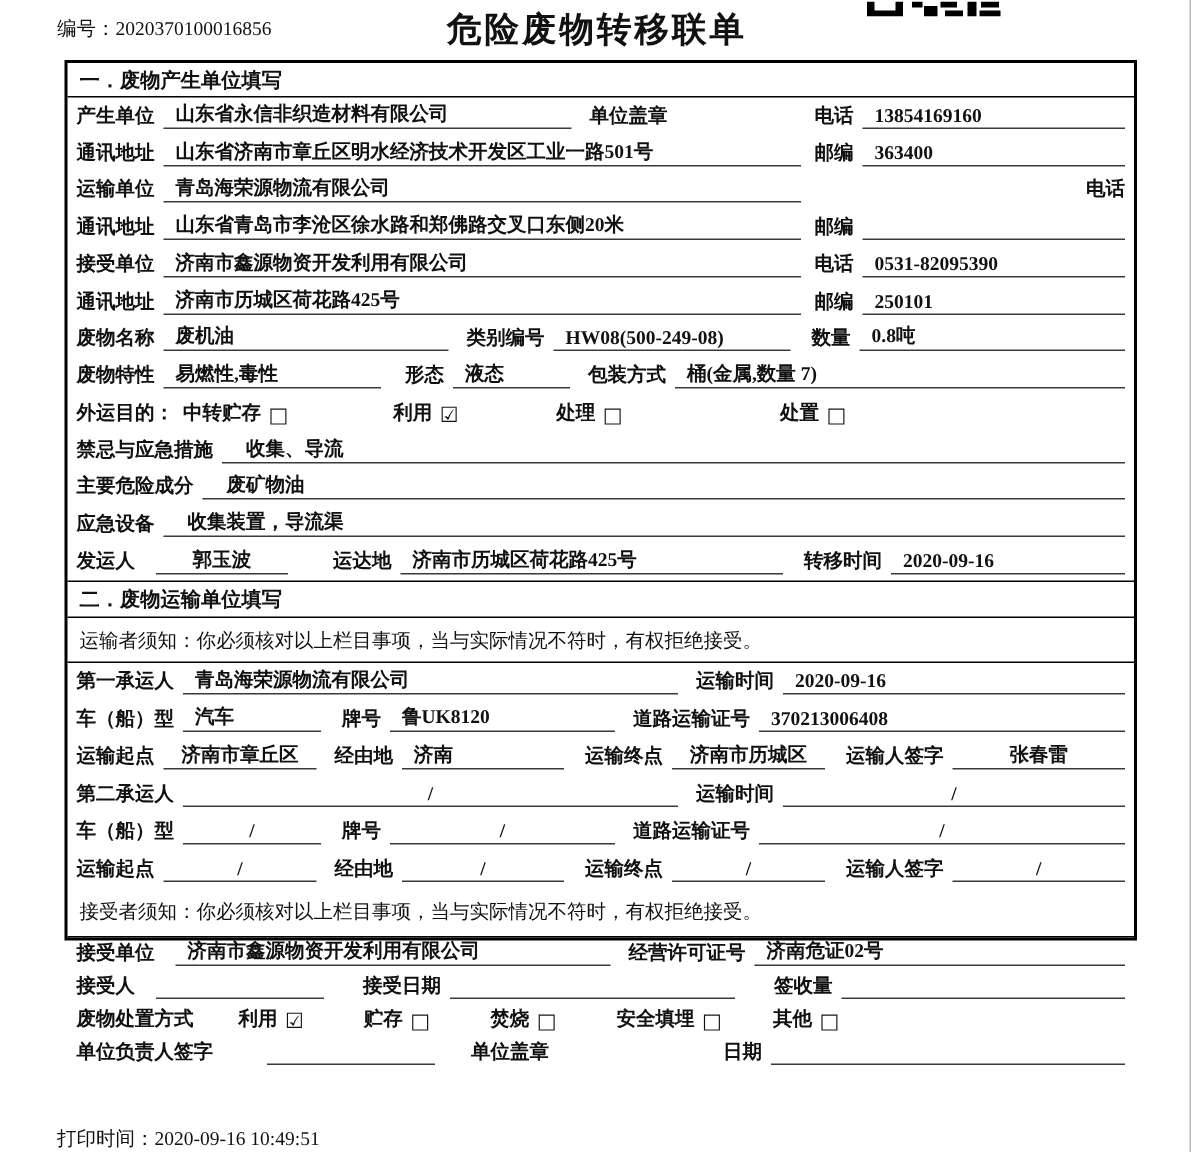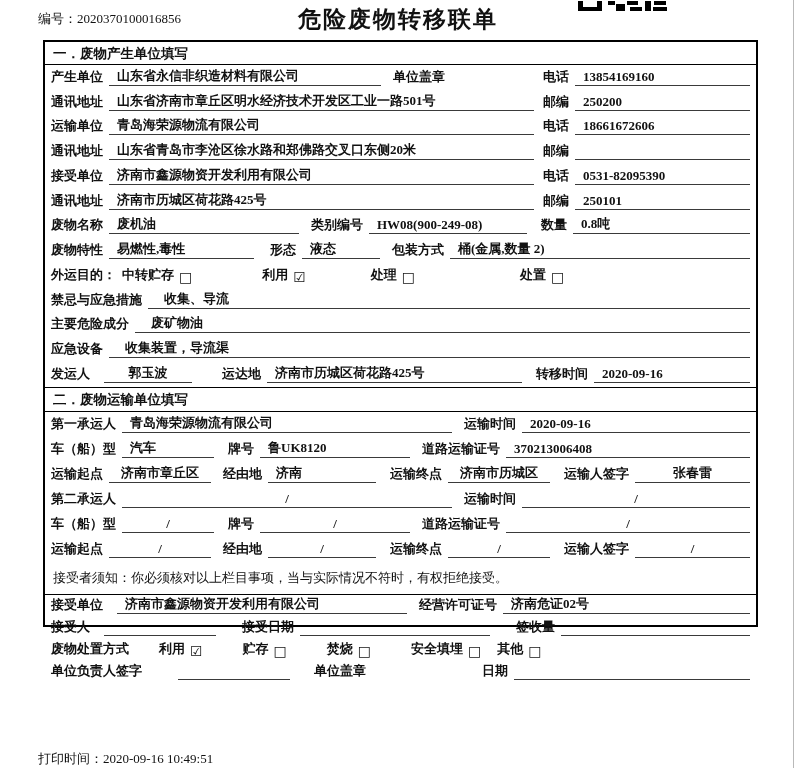--- a/index.html
+++ b/index.html
@@ -73,28 +73,27 @@
       <span class="f" style="width:272px">山东省永信非织造材料有限公司</span>
       <span class="lbl" style="margin-left:12px;width:150px">单位盖章</span>
       <span class="lbl" style="margin-left:auto">电话</span>
       <span class="f" style="width:175px">13854169160</span>
     </div>
 
     <div class="row">
       <span class="lbl">通讯地址</span>
       <span class="f" style="width:425px">山东省济南市章丘区明水经济技术开发区工业一路501号</span>
       <span class="lbl" style="margin-left:auto">邮编</span>
-      <span class="f" style="width:175px">250200</span>
+      <span class="f" style="width:175px">363400</span>
     </div>
 
     <div class="row">
       <span class="lbl">运输单位</span>
       <span class="f" style="width:425px">青岛海荣源物流有限公司</span>
       <span class="lbl" style="margin-left:auto">电话</span>
-      <span class="f" style="width:175px">18661672606</span>
     </div>
 
     <div class="row">
       <span class="lbl">通讯地址</span>
       <span class="f" style="width:425px">山东省青岛市李沧区徐水路和郑佛路交叉口东侧20米</span>
       <span class="lbl" style="margin-left:auto">邮编</span>
       <span class="f" style="width:175px"></span>
     </div>
 
     <div class="row">
@@ -108,32 +107,32 @@
       <span class="lbl">通讯地址</span>
       <span class="f" style="width:425px">济南市历城区荷花路425号</span>
       <span class="lbl" style="margin-left:auto">邮编</span>
       <span class="f" style="width:175px">250101</span>
     </div>
 
     <div class="row">
       <span class="lbl">废物名称</span>
       <span class="f" style="width:190px">废机油</span>
       <span class="lbl" style="margin-left:12px">类别编号</span>
-      <span class="f" style="width:158px">HW08(900-249-08)</span>
+      <span class="f" style="width:158px">HW08(500-249-08)</span>
       <span class="lbl" style="margin-left:14px">数量</span>
       <span class="f grow">0.8吨</span>
     </div>
 
     <div class="row">
       <span class="lbl">废物特性</span>
       <span class="f" style="width:145px">易燃性,毒性</span>
       <span class="lbl" style="margin-left:16px">形态</span>
       <span class="f" style="width:78px">液态</span>
       <span class="lbl" style="margin-left:12px">包装方式</span>
-      <span class="f grow">桶(金属,数量 2)</span>
+      <span class="f grow">桶(金属,数量 7)</span>
     </div>
 
     <div class="row">
       <span class="lbl">外运目的：</span>
       <span class="opt" style="margin-left:6px">
           <span>中转贮存</span>
           <span class="cb">□</span>
         </span>
       <span class="opt" style="margin-left:70px">
           <span>利用</span>
@@ -168,20 +167,21 @@
       <span class="lbl">发运人</span>
       <span class="f c" style="width:88px;margin-left:14px">郭玉波</span>
       <span class="lbl" style="margin-left:30px">运达地</span>
       <span class="f" style="width:255px">济南市历城区荷花路425号</span>
       <span class="lbl" style="margin-left:14px">转移时间</span>
       <span class="f grow">2020-09-16</span>
     </div>
   </div>
 
   <div class="sec-hd" style="height:25px">二．废物运输单位填写</div>
+  <div class="note" style="height:30px">运输者须知：你必须核对以上栏目事项，当与实际情况不符时，有权拒绝接受。</div>
   <div class="rows" style="height:150px">
 
     <div class="row">
       <span class="lbl">第一承运人</span>
       <span class="f" style="width:330px">青岛海荣源物流有限公司</span>
       <span class="lbl" style="margin-left:12px">运输时间</span>
       <span class="f grow">2020-09-16</span>
     </div>
 
     <div class="row">
@@ -262,21 +262,21 @@
           <span class="cb">□</span>
         </span>
       <span class="opt" style="margin-left:40px">
           <span>焚烧</span>
           <span class="cb">□</span>
         </span>
       <span class="opt" style="margin-left:40px">
           <span>安全填埋</span>
           <span class="cb">□</span>
         </span>
-      <span class="opt" style="margin-left:16px">
+      <span class="opt" style="margin-left:34px">
           <span>其他</span>
           <span class="cb">□</span>
         </span>
     </div>
 
     <div class="row">
       <span class="lbl">单位负责人签字</span>
       <span class="f" style="width:112px;margin-left:36px"></span>
       <span class="lbl" style="margin-left:24px">单位盖章</span>
       <span class="lbl" style="margin-left:116px">日期</span>

